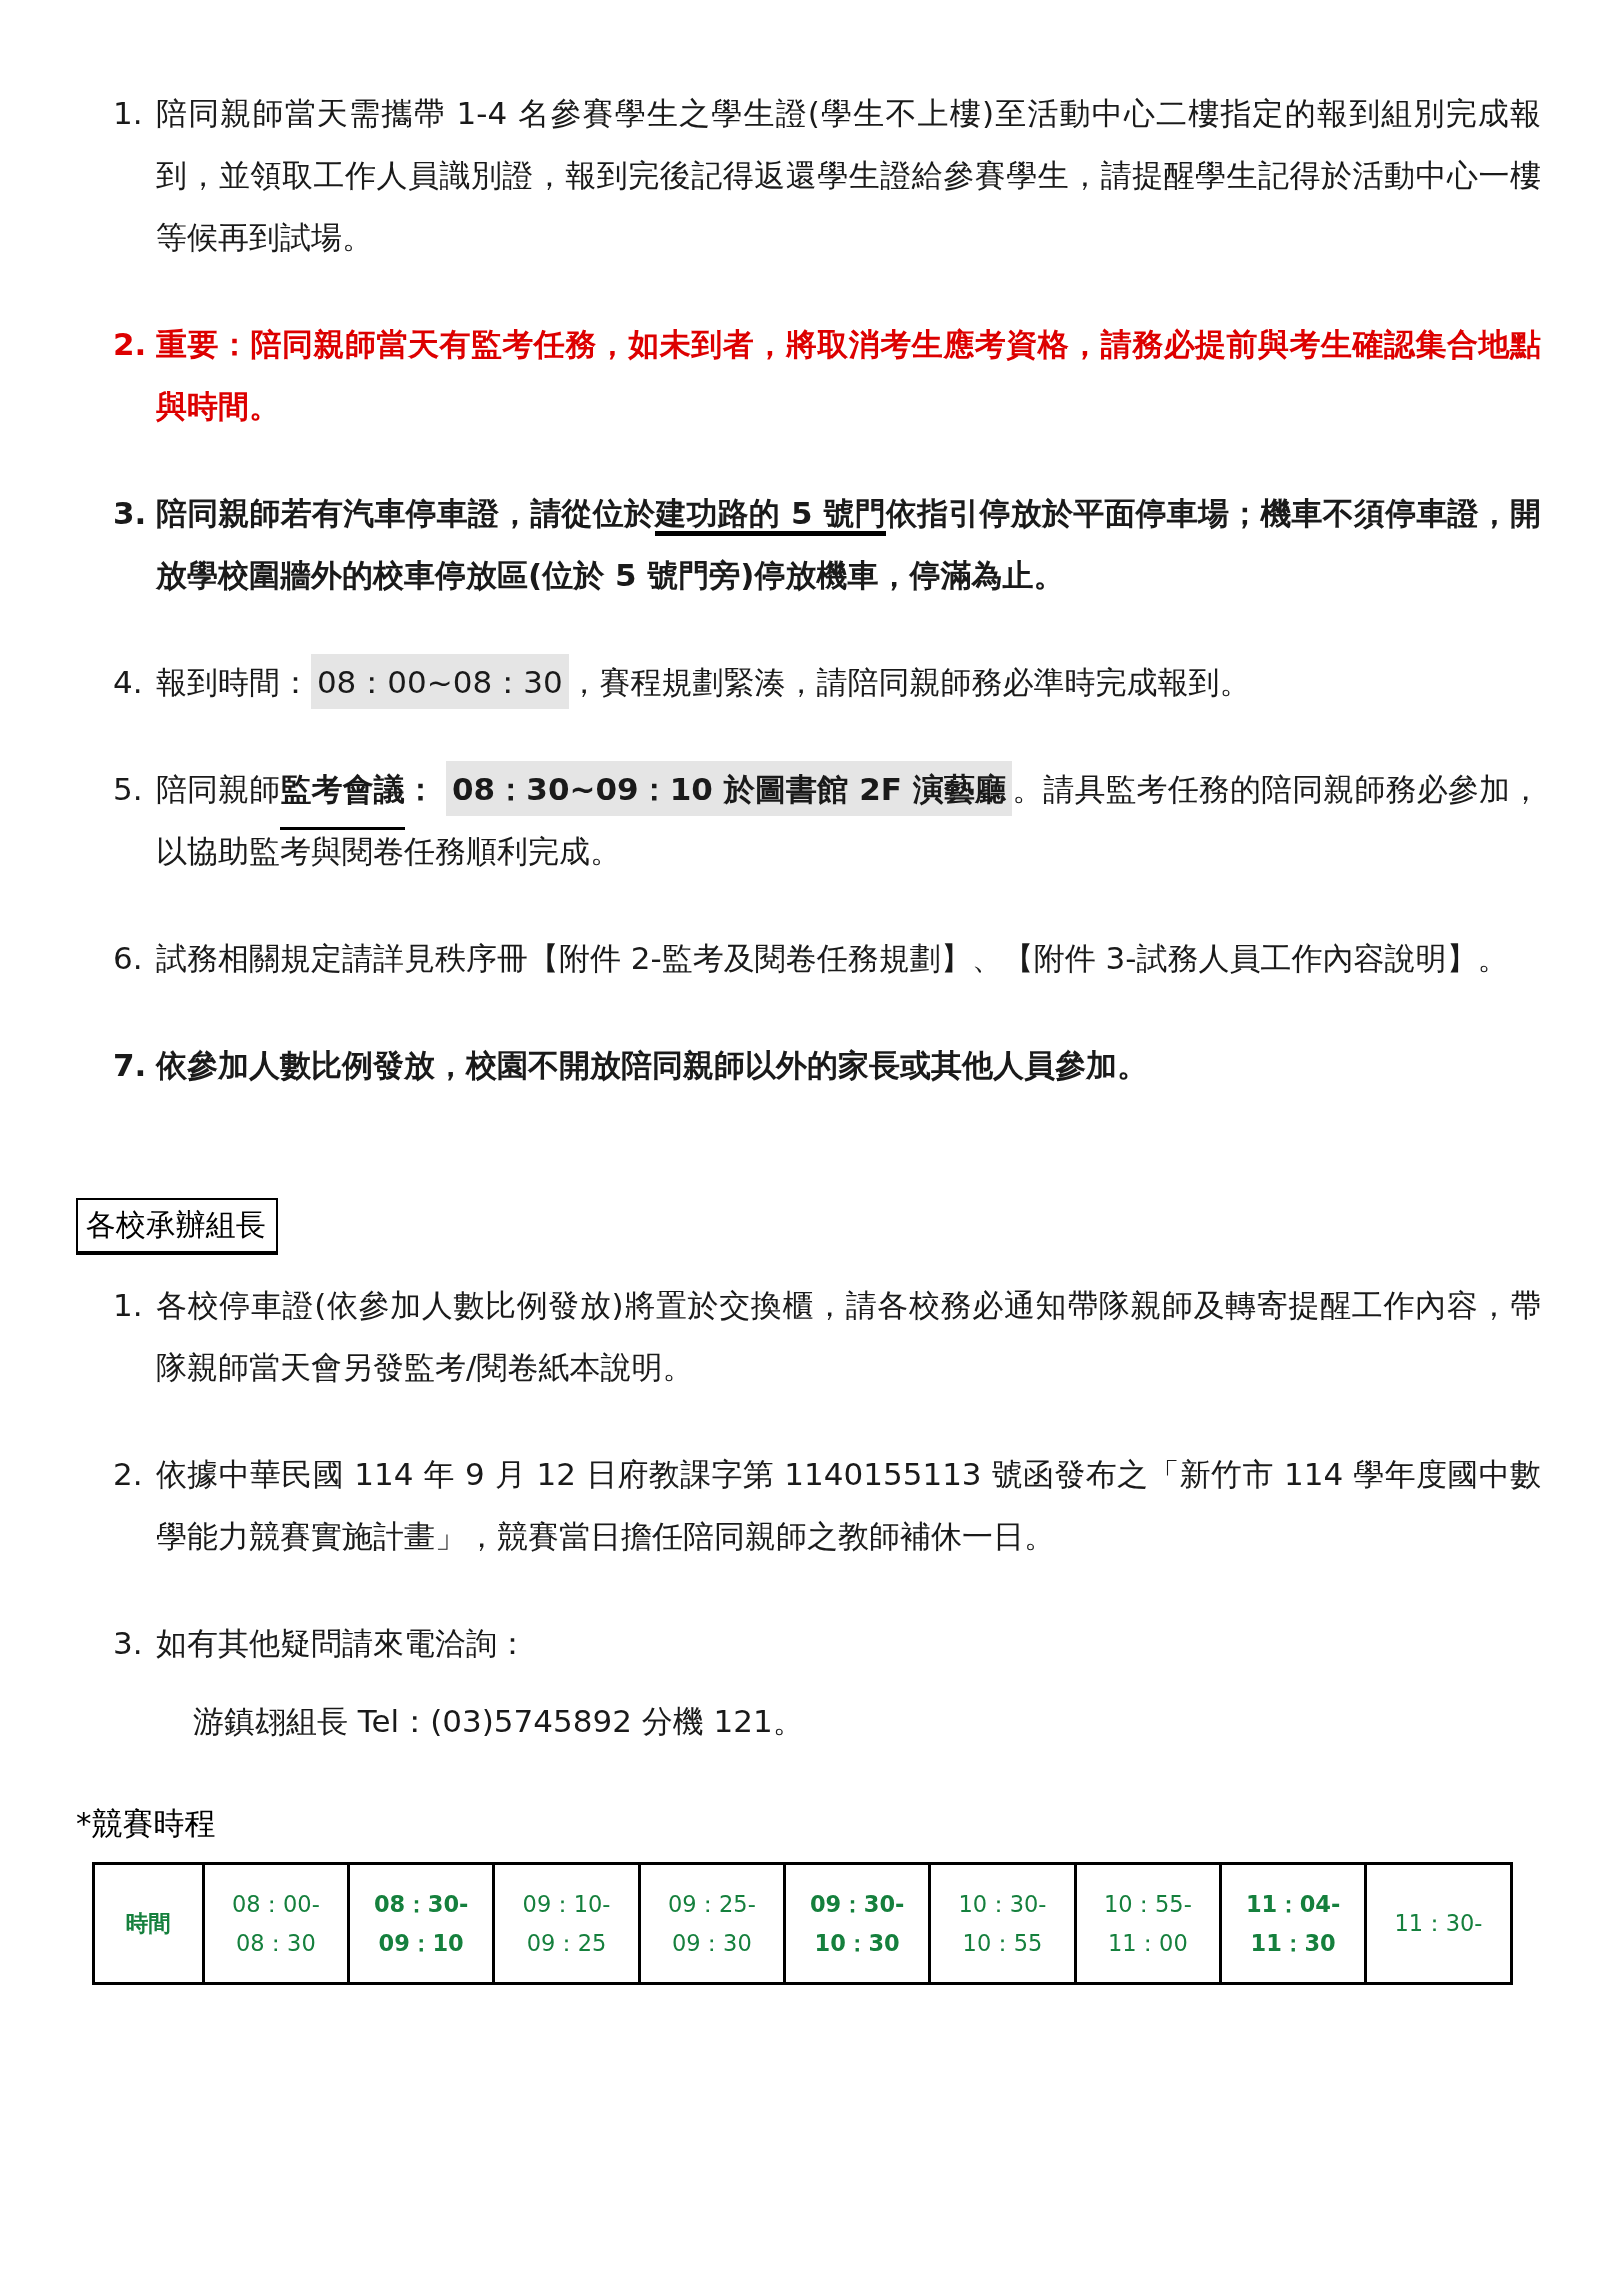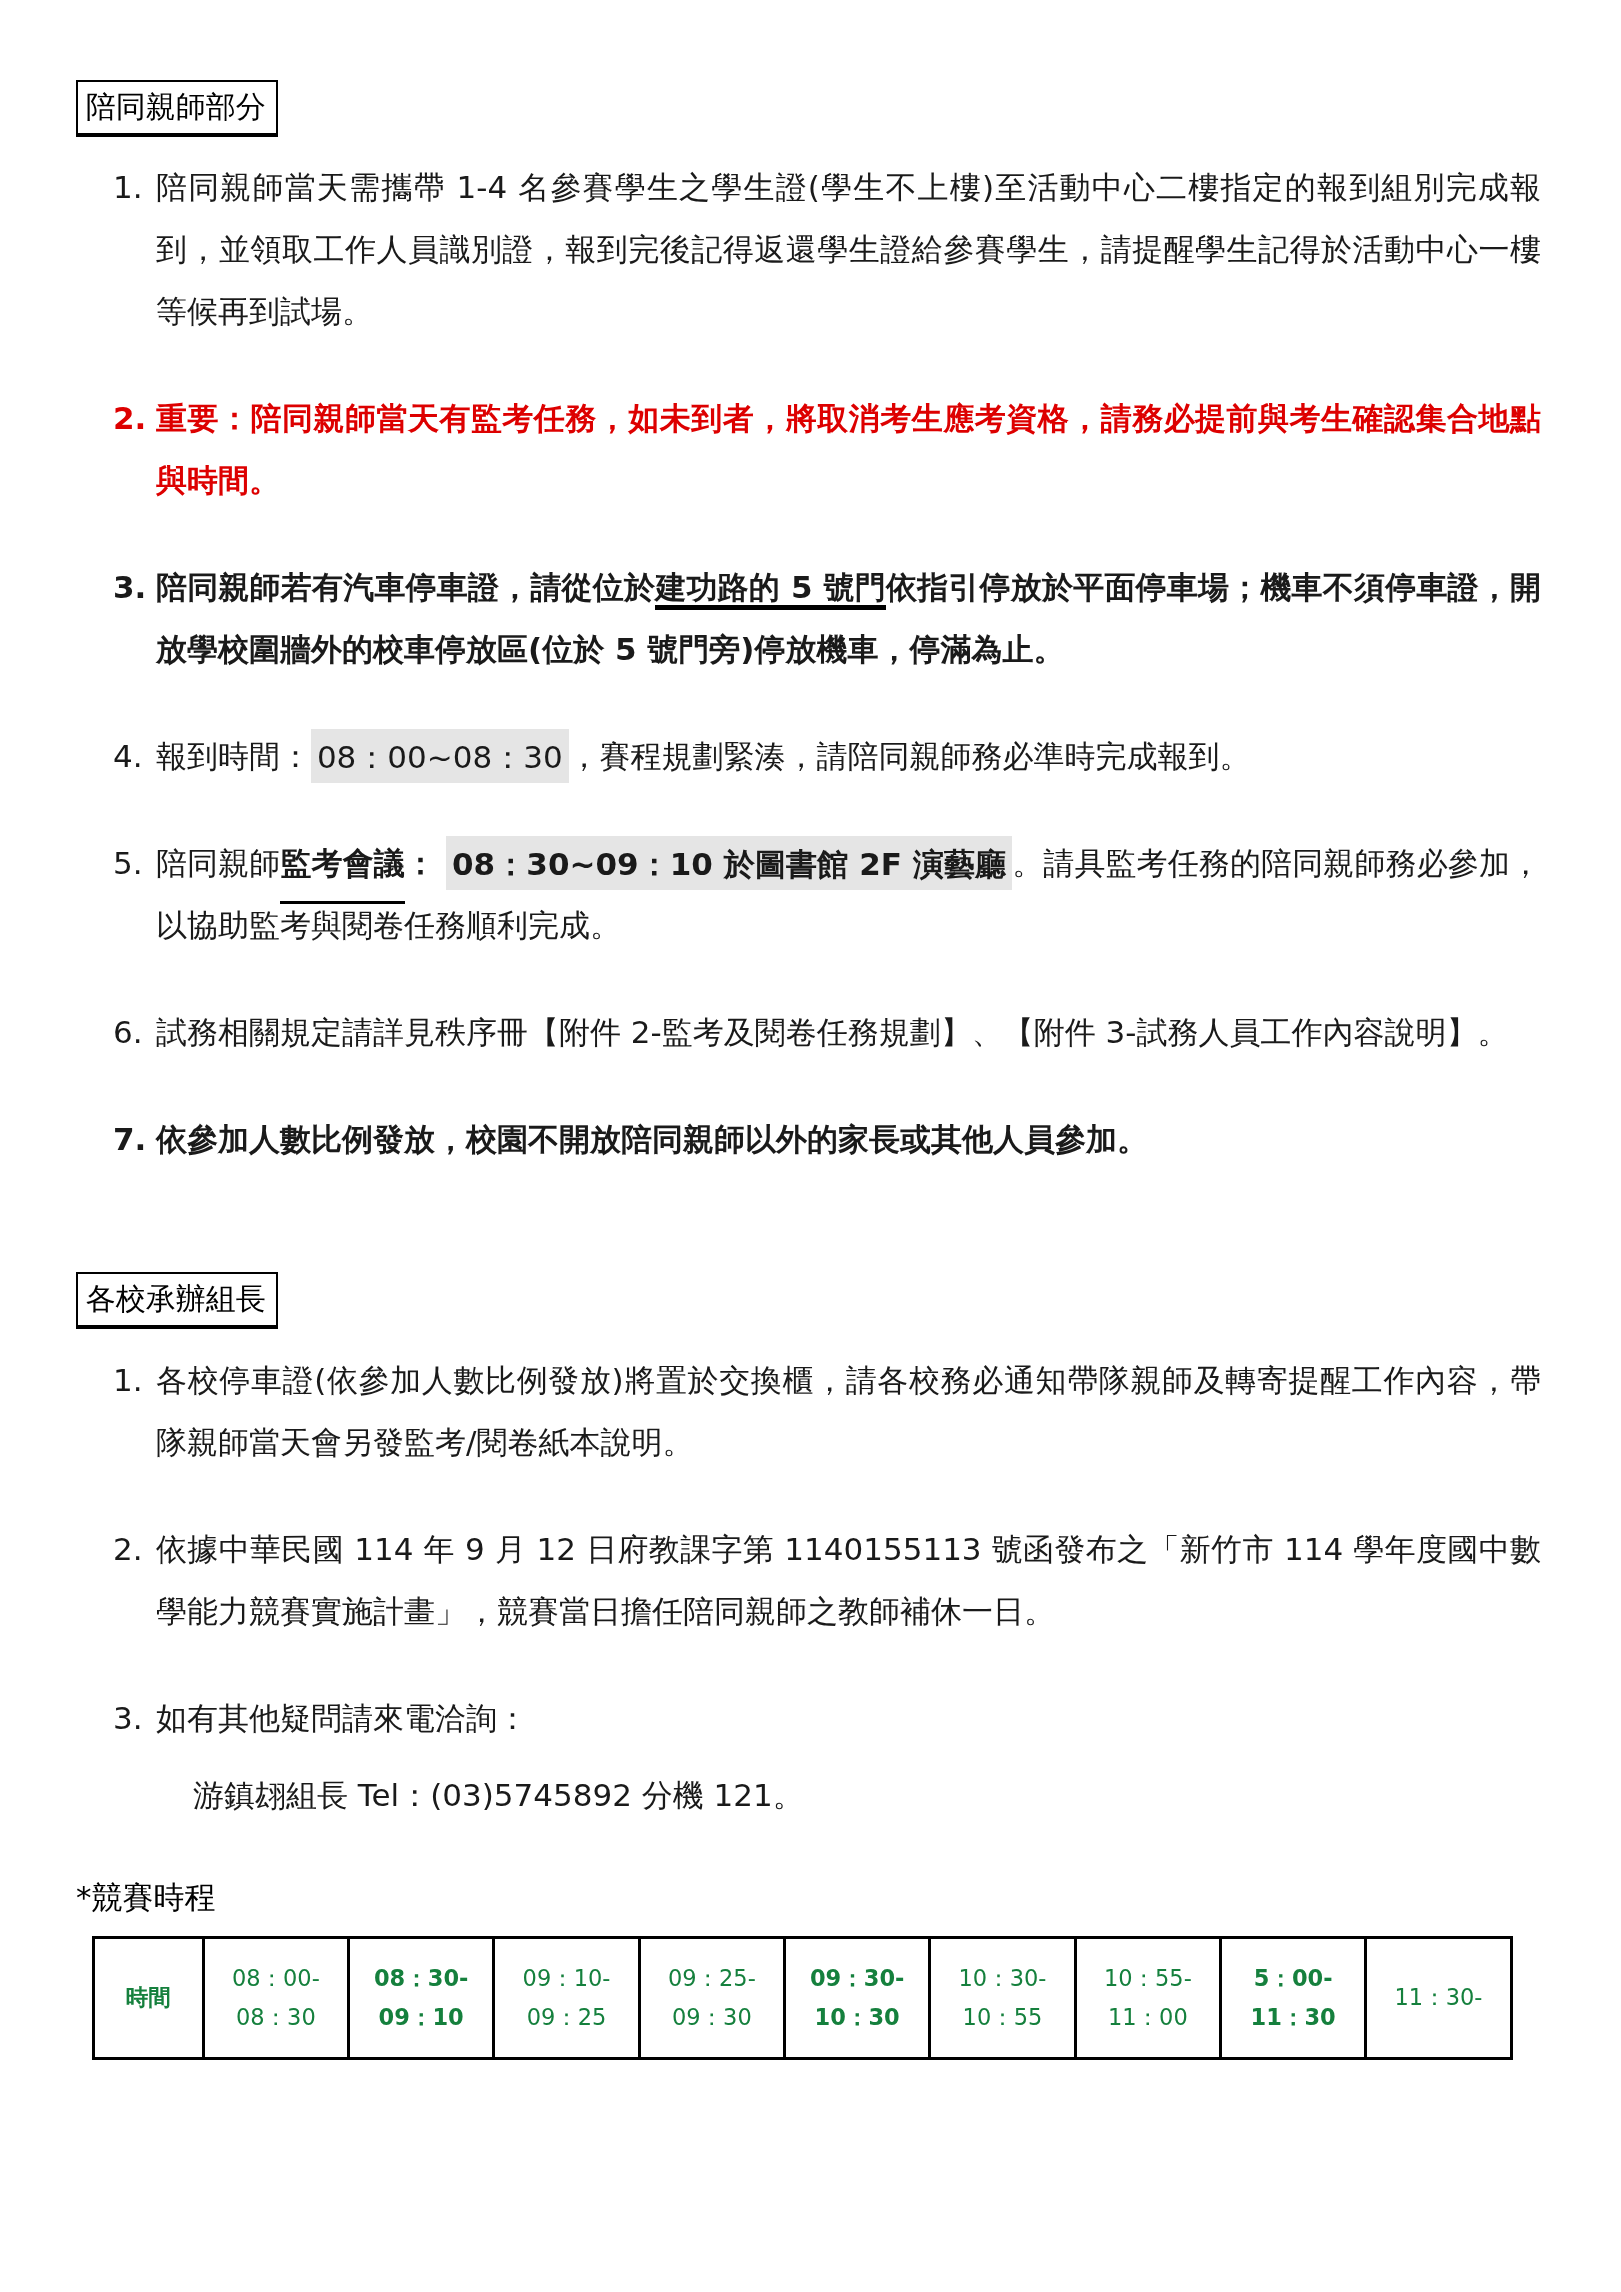--- a/index.html
+++ b/index.html
@@ -95,25 +95,20 @@
   .row-time td { height: 110px; }
   .row-item td { height: 122px; }
   td.label { font-weight: bold; }
   td.time, td.itm { white-space: pre-line; line-height: 39px; }
 </style>
 </head>
 <body>
 
 <div class="page">
 
-  <div class="hbox-wrap">
-    <div class="hbox">
-      <span>陪同親師部分</span>
-    </div>
-  </div>
 
   <div class="list">
 
     <div class="item">
       <span class="num">1.</span>
       <div class="txt">
         <span>陪同親師當天需攜帶 1-4 名參賽學生之學生證(學生不上樓)至活動中心二樓指定的報到組別完成報到，並領取工作人員識別證，報到完後記得返還學生證給參賽學生，請提醒學生記得於活動中心一樓等候再到試場。</span>
       </div>
     </div>
 
@@ -223,21 +218,21 @@
       <td class="time">09：10-
 09：25</td>
       <td class="time">09：25-
 09：30</td>
       <td class="time bold">09：30-
 10：30</td>
       <td class="time">10：30-
 10：55</td>
       <td class="time">10：55-
 11：00</td>
-      <td class="time bold">5：00-
+      <td class="time bold">11：04-
 11：30</td>
       <td class="time">11：30-</td>
     </tr>
   </tbody>
     </table>
 
 </div>
 
 
 </body></html>

